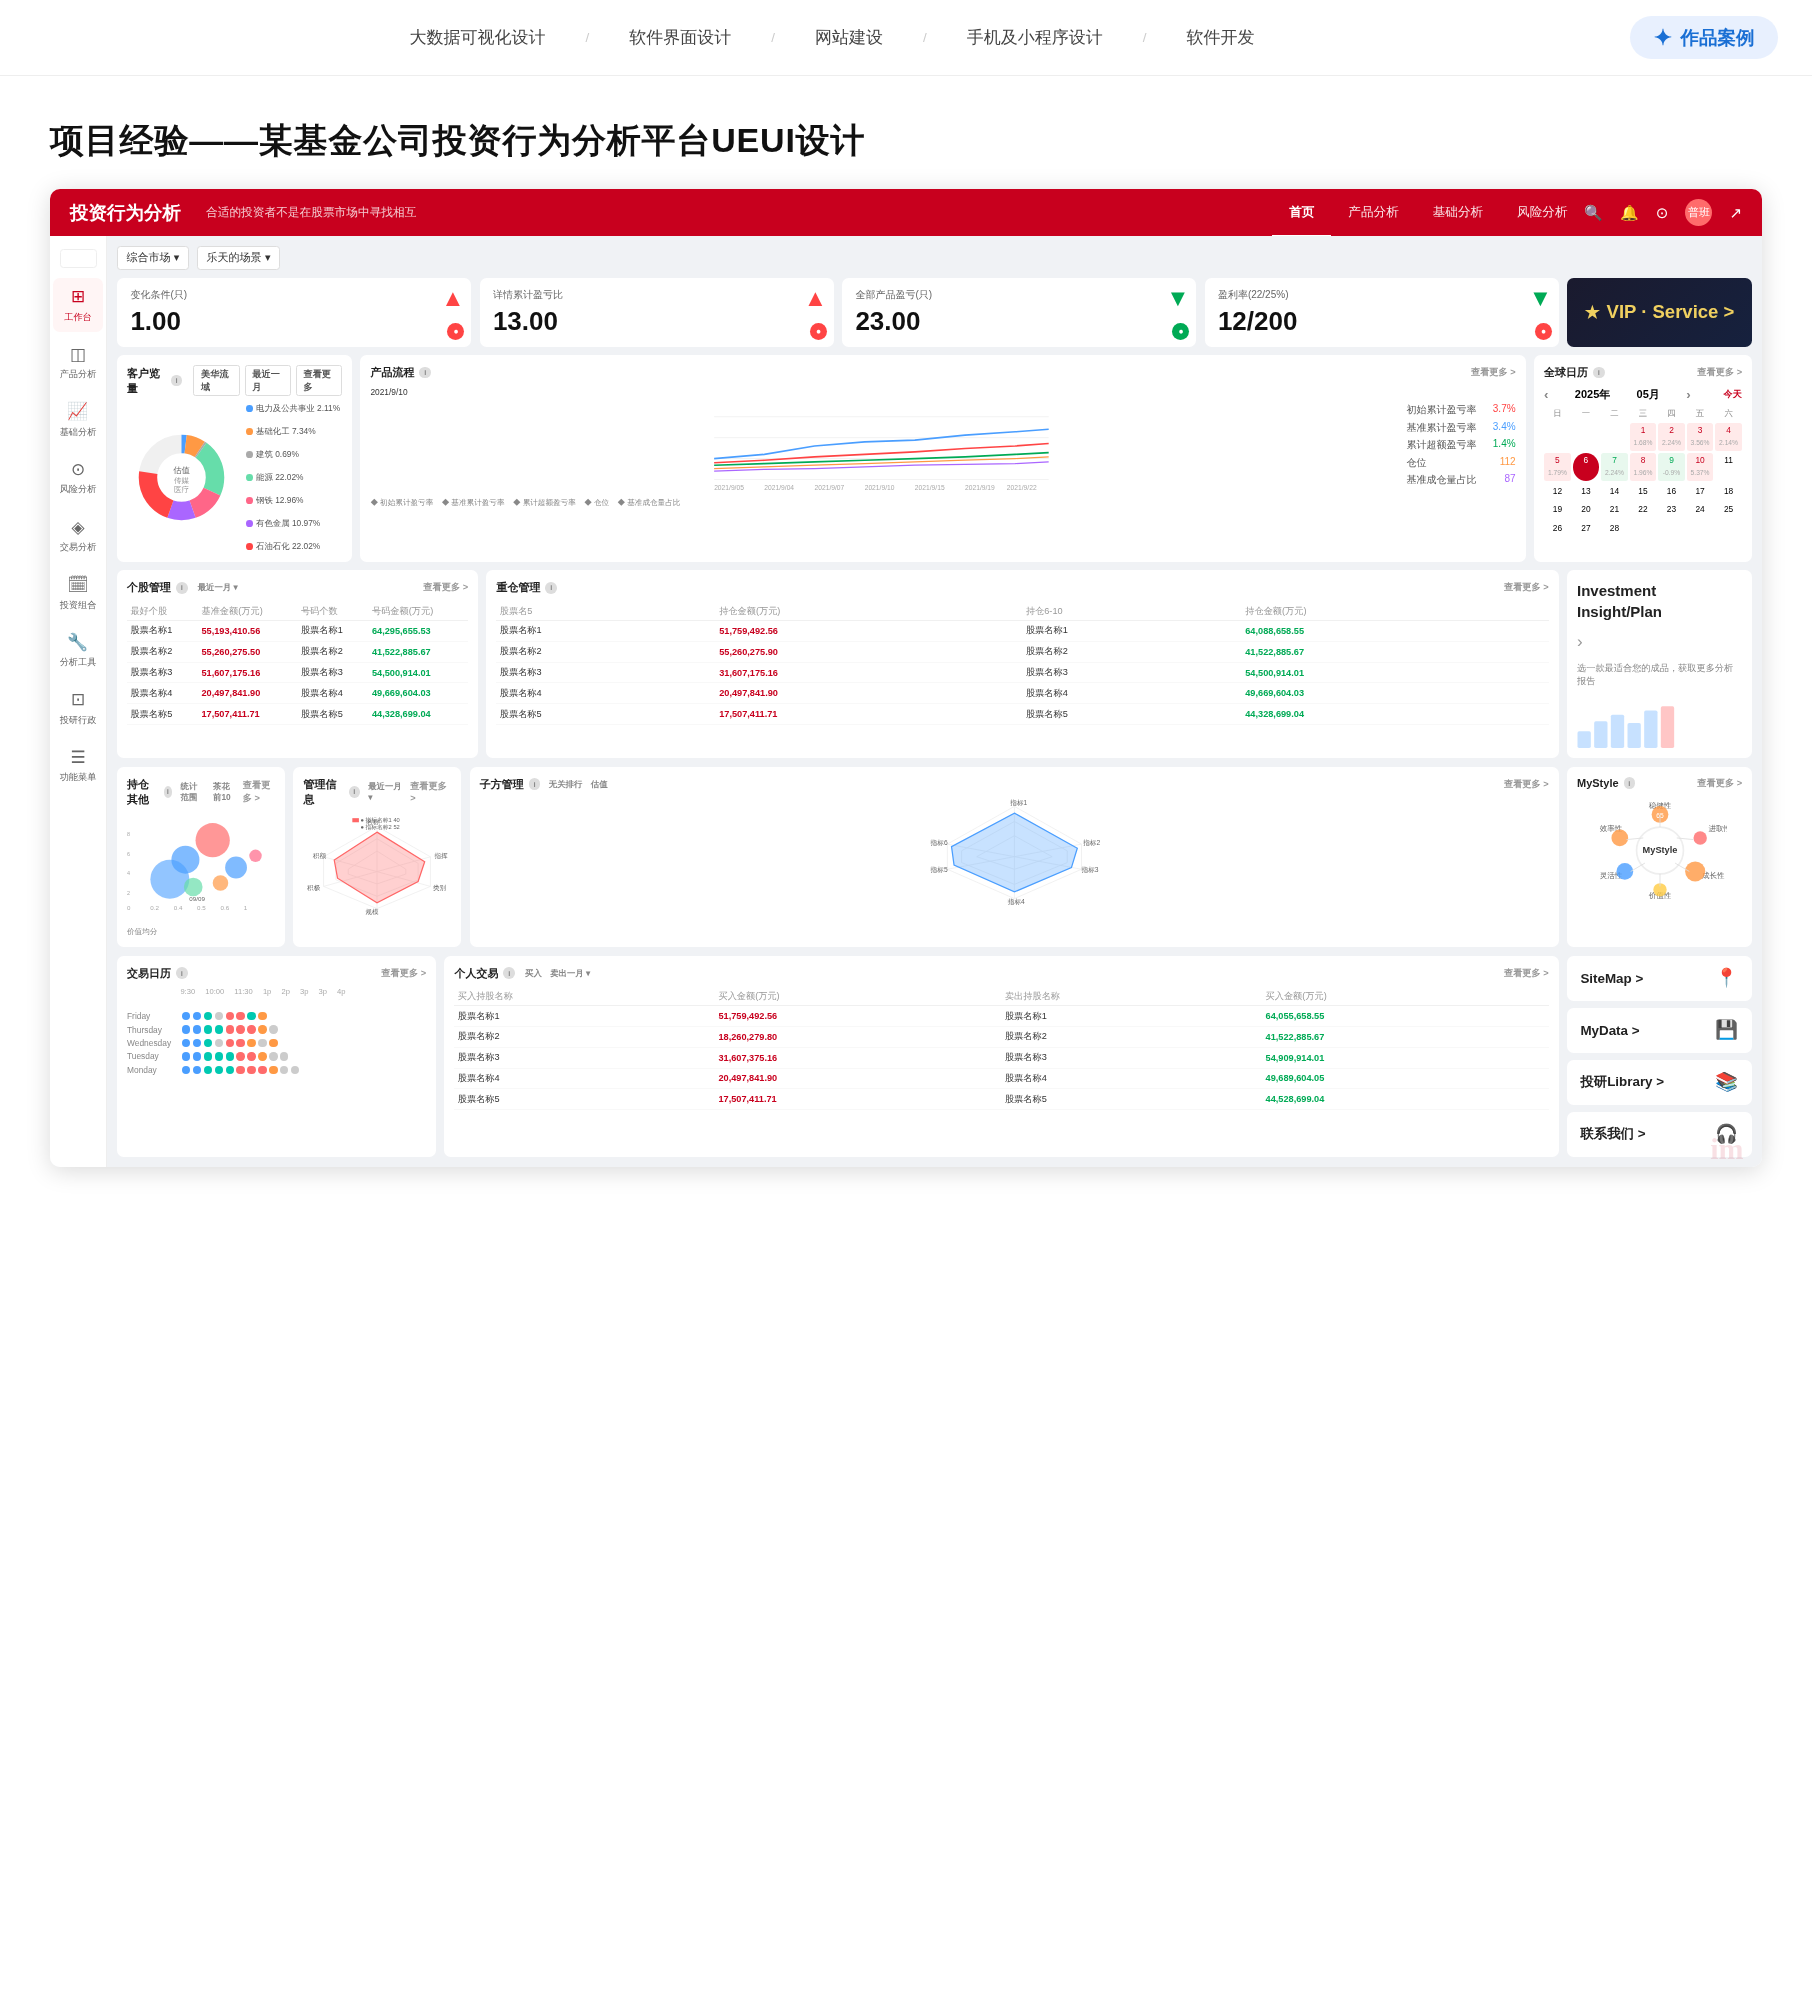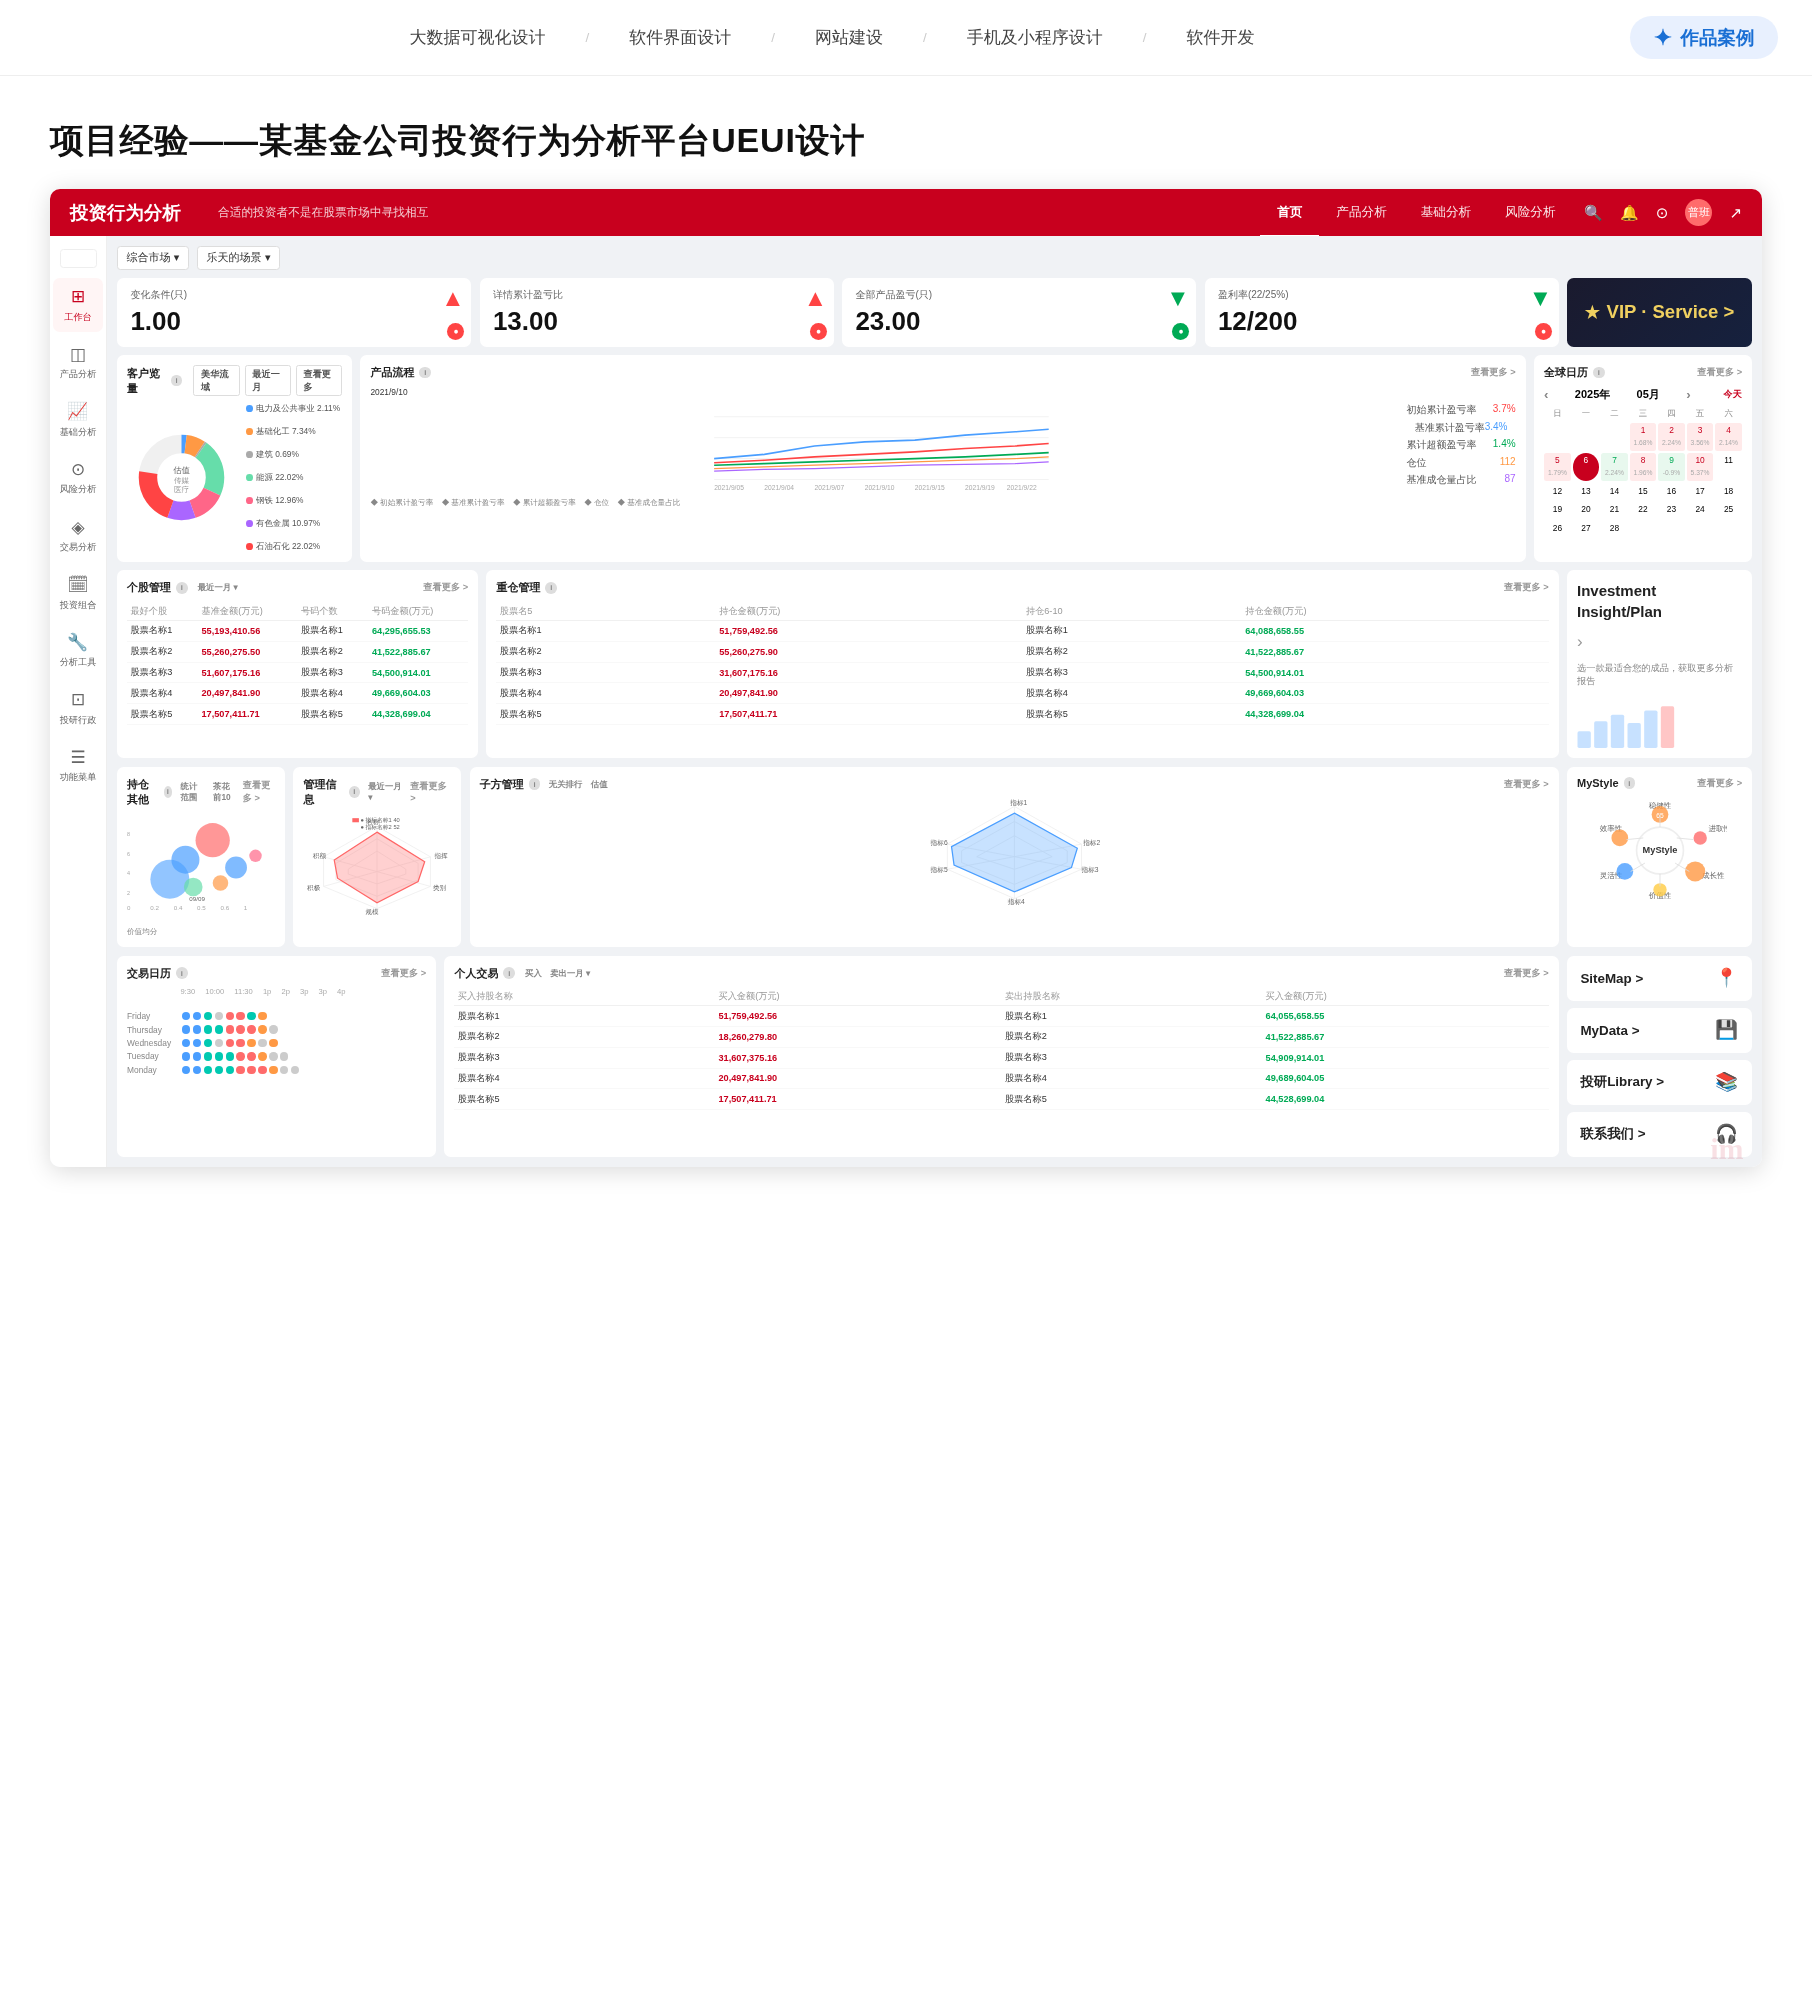--- a/index.html
+++ b/index.html
@@ -98,21 +98,21 @@
       box-shadow: 0 3.4px 25px rgba(0,0,0,0.15);
     }
 
     
     .dash-topnav {
       background: #c8001e;
       display: flex;
       align-items: center;
       padding: 0 20px;
       height: 47px;
-      gap: 12px;
+      gap: 0;
     }
     .dash-logo-text {
       color: #fff;
       font-size: 18.5px;
       font-weight: 900;
       margin-right: 25px;
       white-space: nowrap;
     }
     .dash-tagline {
       color: rgba(255,255,255,0.8);
@@ -780,21 +780,21 @@
                 <text x="240" y="108" font-size="8" fill="#aaa">2021/9/15</text>
                 <text x="300" y="108" font-size="8" fill="#aaa">2021/9/19</text>
                 <text x="350" y="108" font-size="8" fill="#aaa">2021/9/22</text>
               </svg>
             </div>
             <div style="width:109px;font-size:10px;color:#555;display:flex;flex-direction:column;gap:3.4px;padding-top:3.4px;">
               <div style="display:flex;justify-content:space-between;">
                 <span>初始累计盈亏率</span>
                   <span style="color:#ff4444">3.7%</span>
               </div>
-              <div style="display:flex;justify-content:center;">
+              <div style="display:flex;justify-content:space-between;">
                 <span>基准累计盈亏率</span>
                   <span style="color:#4a9eff">3.4%</span>
               </div>
               <div style="display:flex;justify-content:space-between;">
                 <span>累计超额盈亏率</span>
                   <span style="color:#00aa55">1.4%</span>
               </div>
               <div style="display:flex;justify-content:space-between;">
                 <span>仓位</span>
                   <span style="color:#ff9944">112</span>

